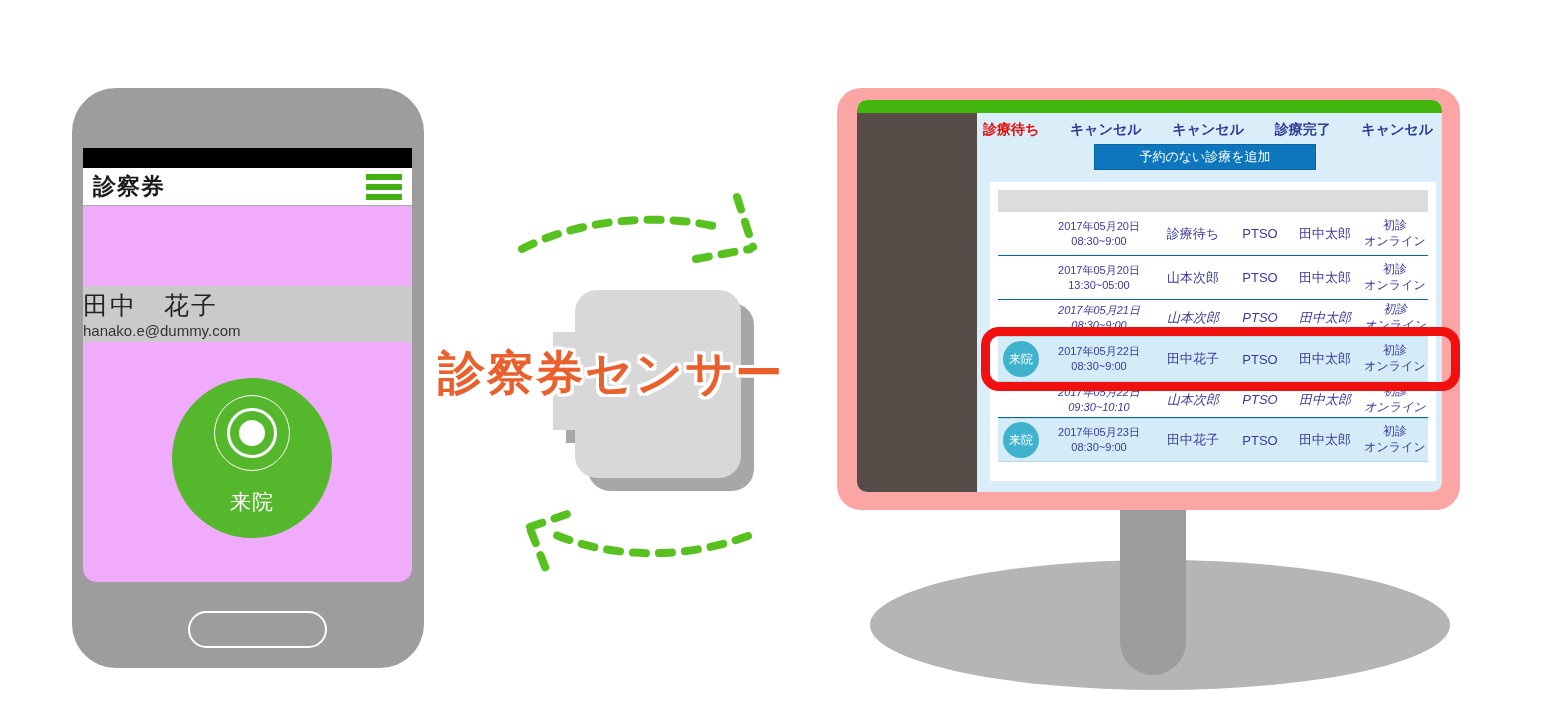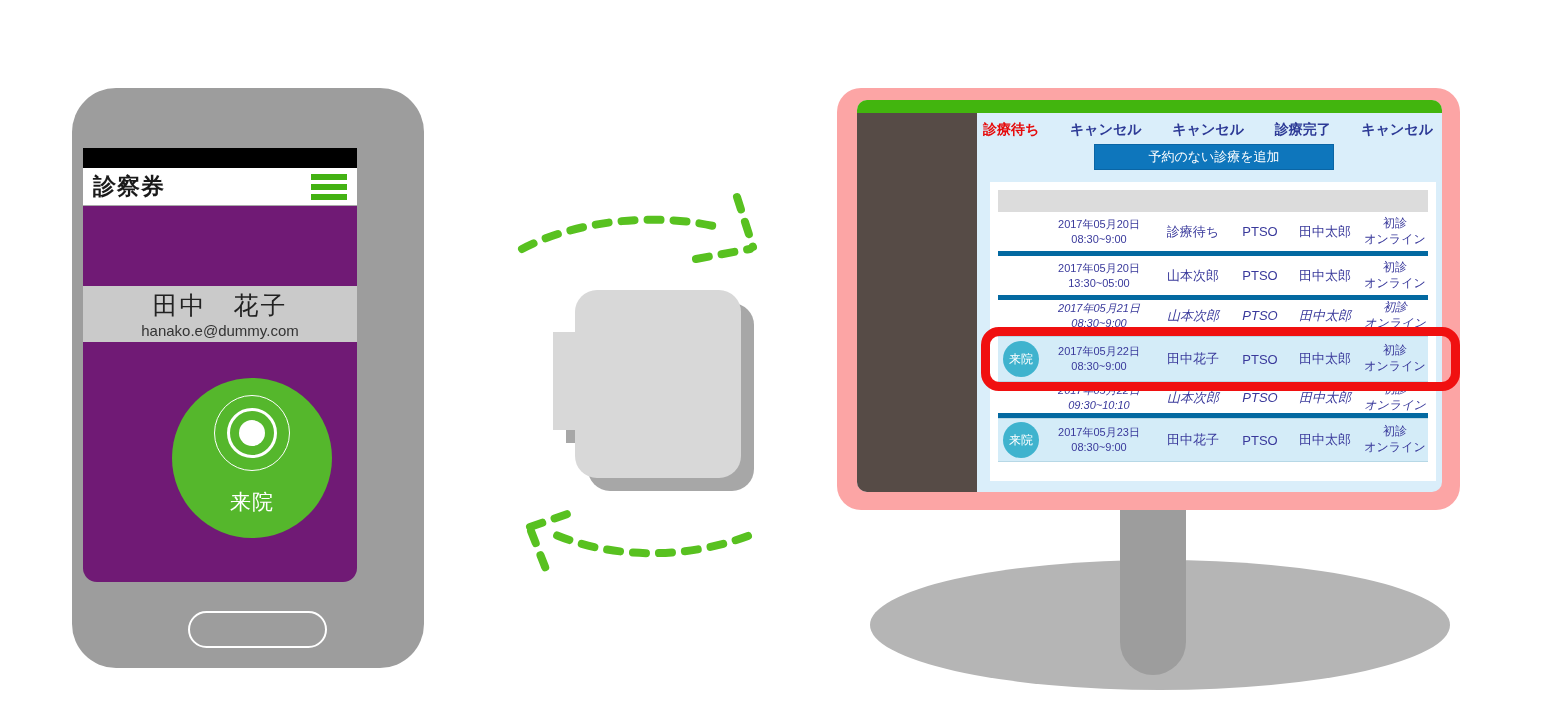--- a/index.html
+++ b/index.html
@@ -3,31 +3,31 @@
 <meta charset="utf-8">
 <style>
   * { margin:0; padding:0; box-sizing:border-box; }
   html,body { width:1554px; height:718px; background:#fff; overflow:hidden;
     font-family:"Liberation Sans","DejaVu Sans",sans-serif; }
   #canvas { position:absolute; left:0; top:0; width:1554px; height:718px; background:#fff; }
 
   
   .phone { position:absolute; left:72px; top:88px; width:352px; height:580px;
     background:#9d9d9d; border-radius:44px; z-index:2; }
-  .phone-screen { position:absolute; left:11px; top:60px; width:274px; height:434px;
-    background:#701a75; border-radius:0 0 14px 14px; overflow:hidden; }
+  .phone-screen { position:absolute; left:11px; top:60px; width:329px; height:434px;
+    background:#f0abfc; border-radius:0 0 14px 14px; overflow:hidden; }
   .phone-statusbar { position:absolute; left:0; top:0; width:100%; height:20px; background:#000; }
   .phone-header { position:absolute; left:0; top:20px; width:100%; height:38px; background:#fff;
     border-bottom:1px solid #a9a9a9; display:flex; align-items:center; justify-content:space-between;
     padding:0 10px; }
   .phone-title { font-size:23px; font-weight:bold; color:#1a1a1a; letter-spacing:1px; }
   .hamburger { width:36px; height:26px; display:flex; flex-direction:column; justify-content:space-between; cursor:pointer; }
   .hamburger span { display:block; height:6px; background:#43b113; }
   .name-band { position:absolute; left:0; top:138px; width:100%; height:56px; background:#cacaca;
-    display:flex; flex-direction:column; align-items:center; justify-content:center; }
+    display:flex; flex-direction:column; align-items:flex-start; justify-content:center; }
   .p-name { font-size:25px; color:#222; letter-spacing:2px; }
   .p-email { font-size:15px; color:#333; margin-top:0; }
   .visit-circle { position:absolute; left:89px; top:230px; width:160px; height:160px;
     background:#55b72c; border-radius:50%; cursor:pointer; }
   .nfc-icon { position:absolute; left:42px; top:17px; width:76px; height:76px; }
   .nfc-outer { position:absolute; left:0; top:0; width:76px; height:76px; border:1.5px solid #fff; border-radius:50%; }
   .nfc-mid { position:absolute; left:13px; top:13px; width:50px; height:50px; border:3px solid #fff; border-radius:50%; }
   .nfc-dot { position:absolute; left:25px; top:25px; width:26px; height:26px; background:#fff; border-radius:50%; }
   .visit-label { position:absolute; left:0; bottom:22px; width:100%; text-align:center;
     color:#fff; font-size:21px; letter-spacing:1px; }
@@ -54,28 +54,28 @@
     background:#fca5a5; border-radius:24px; z-index:3; }
   .monitor-screen { position:absolute; left:20px; top:12px; width:585px; height:392px;
     background:#daeefa; border-radius:10px; overflow:hidden; }
   .screen-topbar { position:absolute; left:0; top:0; width:100%; height:13px; background:#42b50e; }
   .screen-sidebar { position:absolute; left:0; top:13px; width:120px; height:379px; background:#564b46; }
   .screen-content { position:absolute; left:120px; top:13px; width:465px; height:379px; }
   .tabs-row { position:absolute; left:6px; top:5px; width:450px; height:24px;
     display:flex; justify-content:space-between; align-items:center; }
   .tab { font-size:14px; font-weight:bold; color:#2d3a96; cursor:pointer; white-space:nowrap; }
   .tab.active { color:#e60b0b; }
-  .add-btn { position:absolute; left:117px; top:31px; width:240px; height:26px;
+  .add-btn { position:absolute; left:117px; top:31px; width:222px; height:26px;
     background:#0e76bc; color:#fff; font-size:13px; border:1px solid #0a65a5;
     display:flex; align-items:center; justify-content:center; cursor:pointer; }
   .table-panel { position:absolute; left:13px; top:69px; width:446px; height:299px;
     background:#fff; padding:8px; }
   .table-headbar { width:430px; height:22px; background:#dcdcdc; }
   .trow { position:relative; width:430px; display:flex; align-items:center;
-    border-bottom:5px solid #0369a1; color:#39399b; cursor:pointer; }
+    border-bottom:1px solid #0369a1; color:#39399b; cursor:pointer; }
   .trow.h44 { height:44px; } .trow.h36 { height:36px;font-style:italic; } .trow.h46 { height:46px; }
   .trow.hl { background:#d4ecf8; border-top:1px solid #b7d8e6; border-bottom:1px solid #b7d8e6; }
   .cell-badge { width:46px; display:flex; justify-content:center; }
   .visit-badge { width:36px; height:36px; background:#3fb3ce; border-radius:50%;
     color:#fff; font-size:12px; display:flex; align-items:center; justify-content:center; }
   .cell-date { width:110px; text-align:center; font-size:11px; line-height:1.35; }
   .cell-patient { width:78px; text-align:center; font-size:13px; }
   .cell-dept { width:56px; text-align:center; font-size:13px; }
   .cell-doctor { width:74px; text-align:center; font-size:13px; }
   .cell-type { flex:1; text-align:center; font-size:12px; line-height:1.3; }
@@ -120,20 +120,21 @@
           <div class="nfc-dot"></div>
         </div>
         <div class="visit-label">来院</div>
       </div>
     </div>
     <div class="home-btn"></div>
   </div>
 
   <div class="sensor-tab"></div>
   <div class="sensor-body"></div>
+  <div class="sensor-label">診察券センサー</div>
 
   <div class="monitor-base"></div>
   <div class="monitor-neck"></div>
   <div class="monitor-frame">
     <div class="monitor-screen">
       <div class="screen-topbar"></div>
       <div class="screen-sidebar"></div>
       <div class="screen-content">
         <div class="tabs-row">
           <span class="tab active">診療待ち</span>

